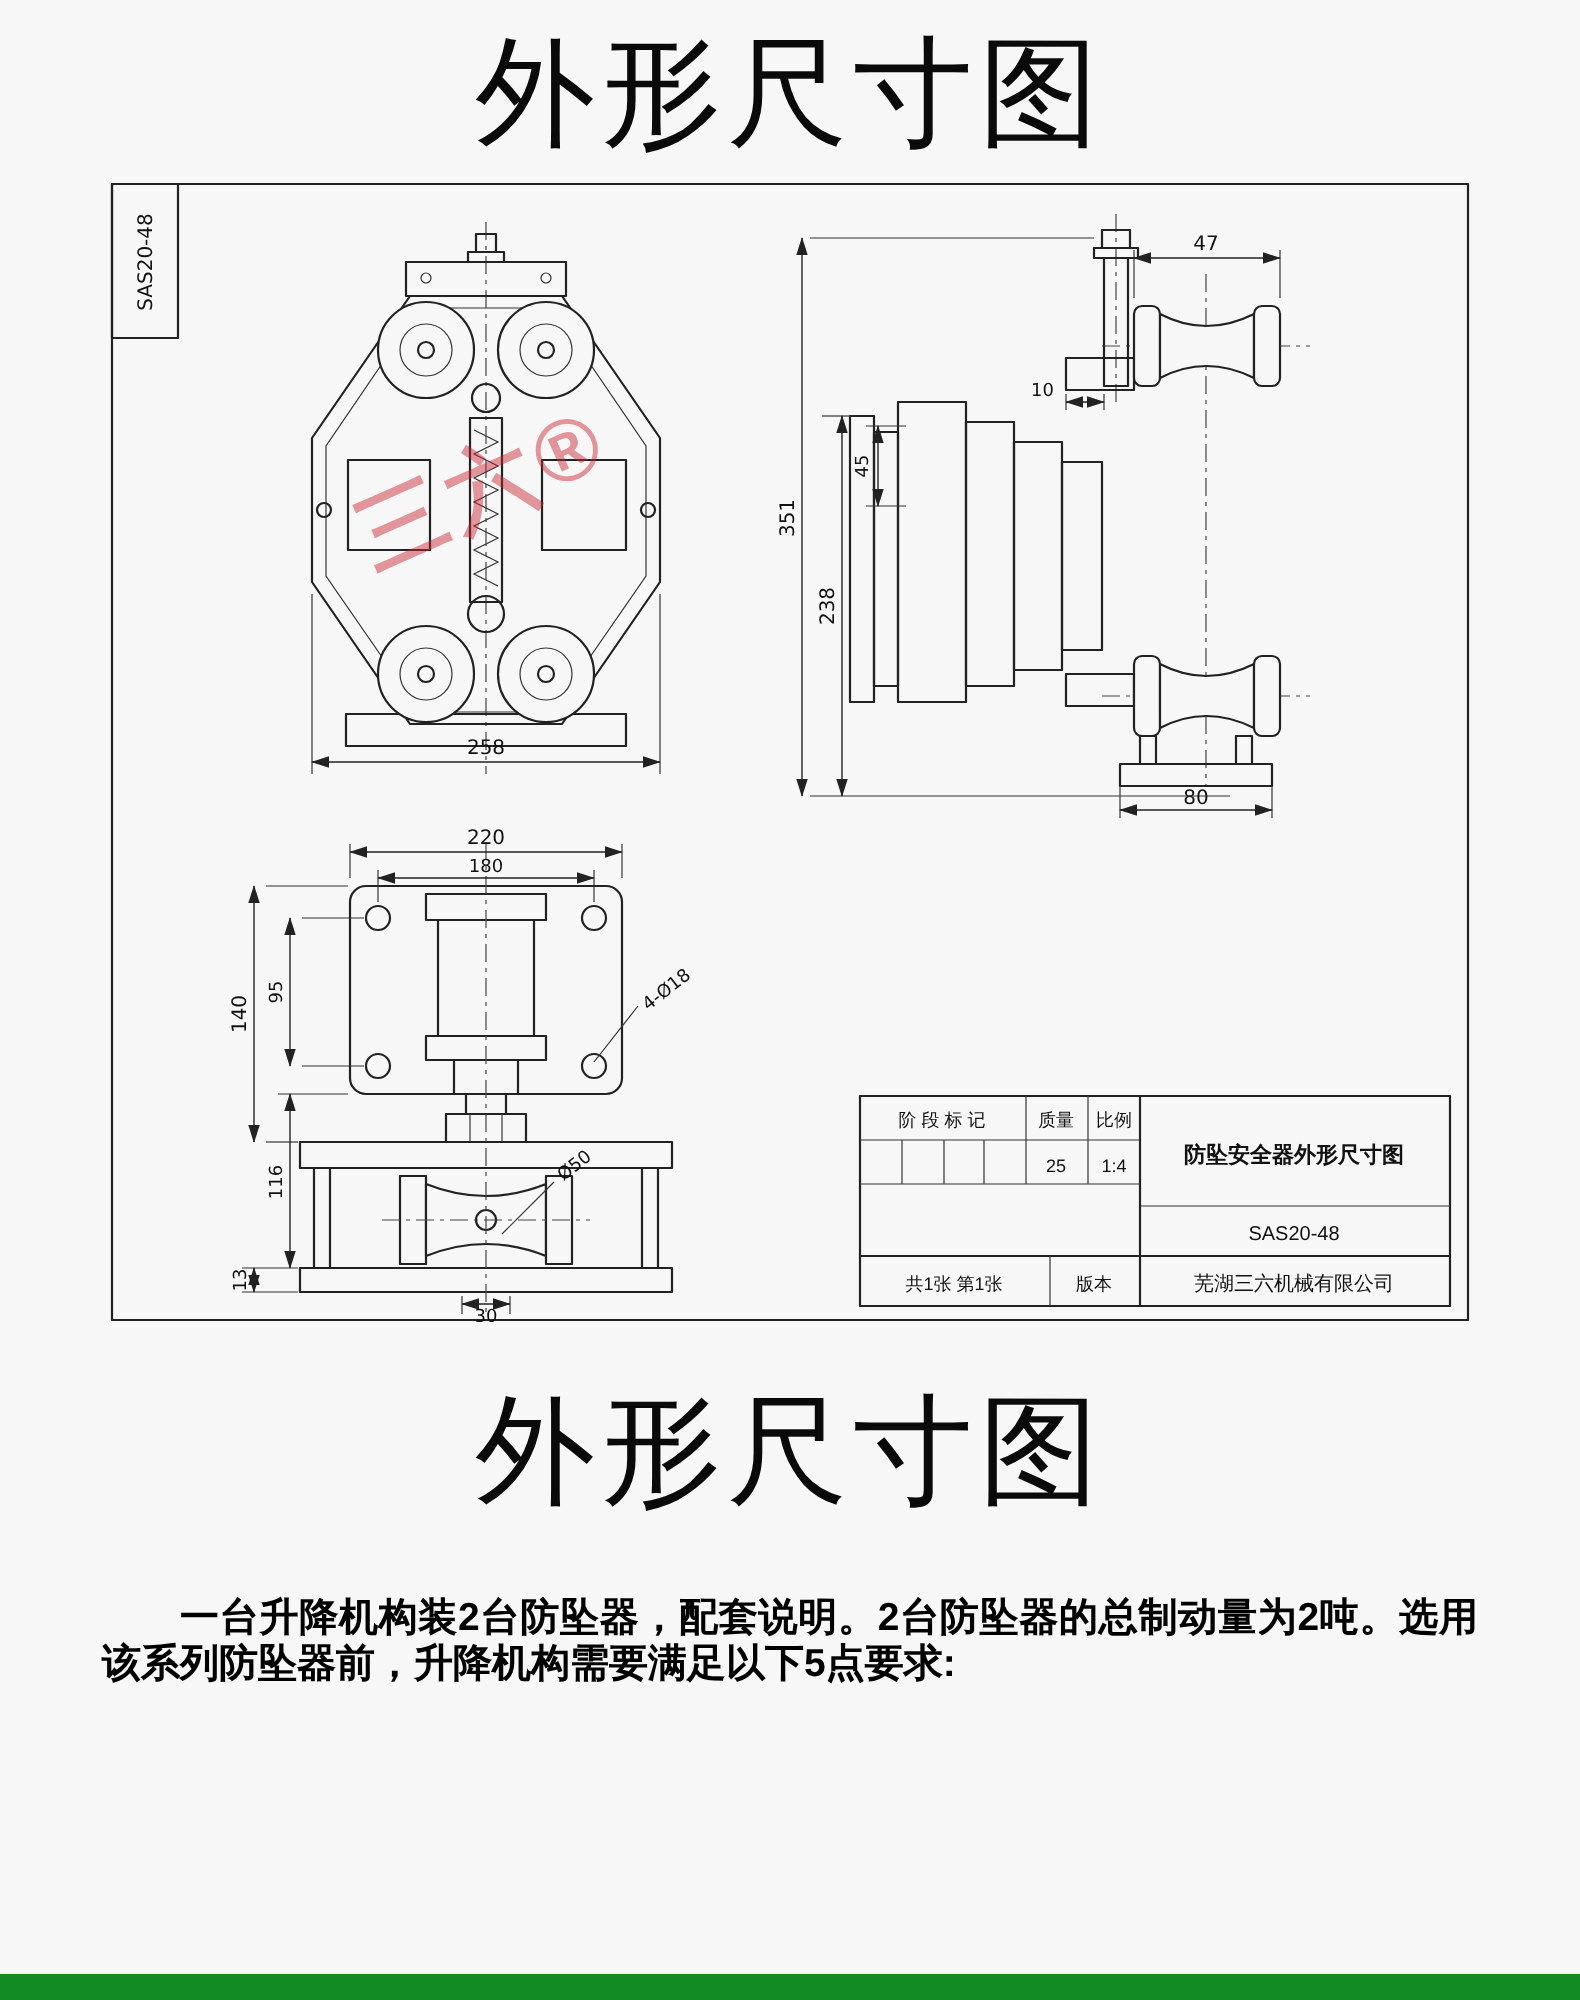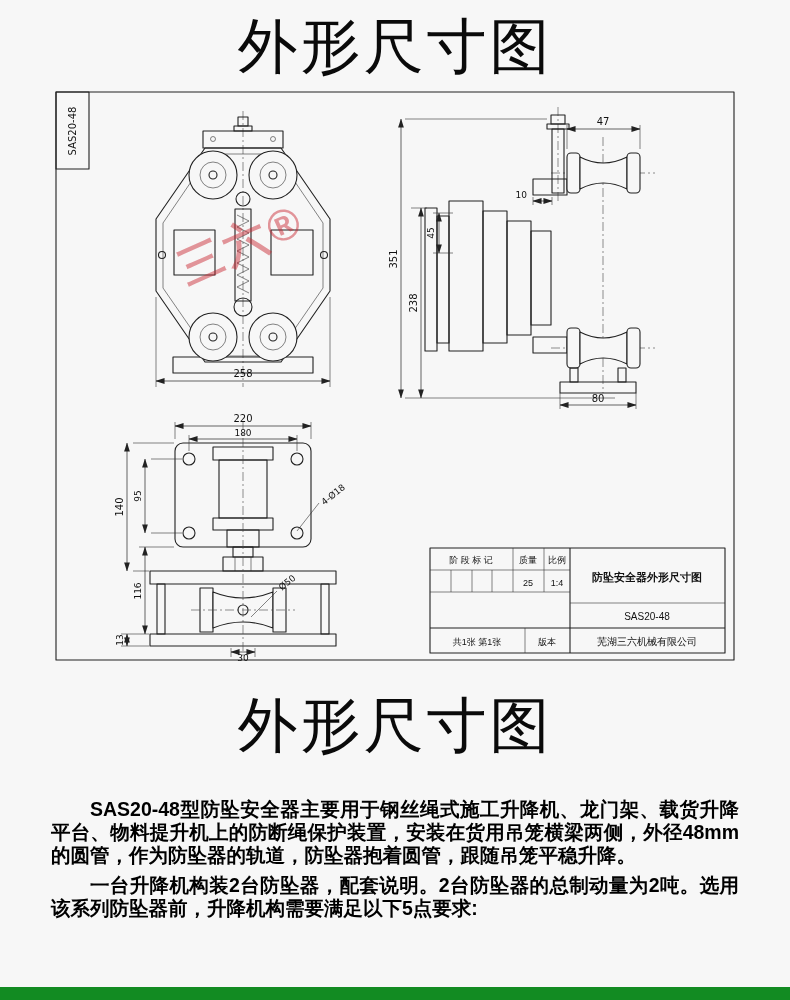--- a/index.html
+++ b/index.html
@@ -235,18 +235,17 @@
 
       <g>
         <text class="wm" x="186" y="168" text-anchor="middle" transform="rotate(-24 186 152)" fill="rgba(200,35,45,0.55)">三六®</text>
       </g>
     </svg>
   </div>
 
   <h1 class="main-title title-inst">外形尺寸图</h1>
 
   <div class="desc">
-    <p>SAS20-48型防坠安全器主要用于钢丝绳式施工升降机、龙门架、载货升降平台、物料提升机上的防断绳保护装置，安装在货用吊笼横梁两侧，外径48mm的圆管，作为防坠器的轨道，防坠器抱着圆管，跟随吊笼平稳升降。</p>
     <p>一台升降机构装2台防坠器，配套说明。2台防坠器的总制动量为2吨。选用该系列防坠器前，升降机构需要满足以下5点要求:</p>
   </div>
 
   <div class="green-bar" style="background: rgb(18, 139, 34);"></div>
 </div>
 
 </body></html>

